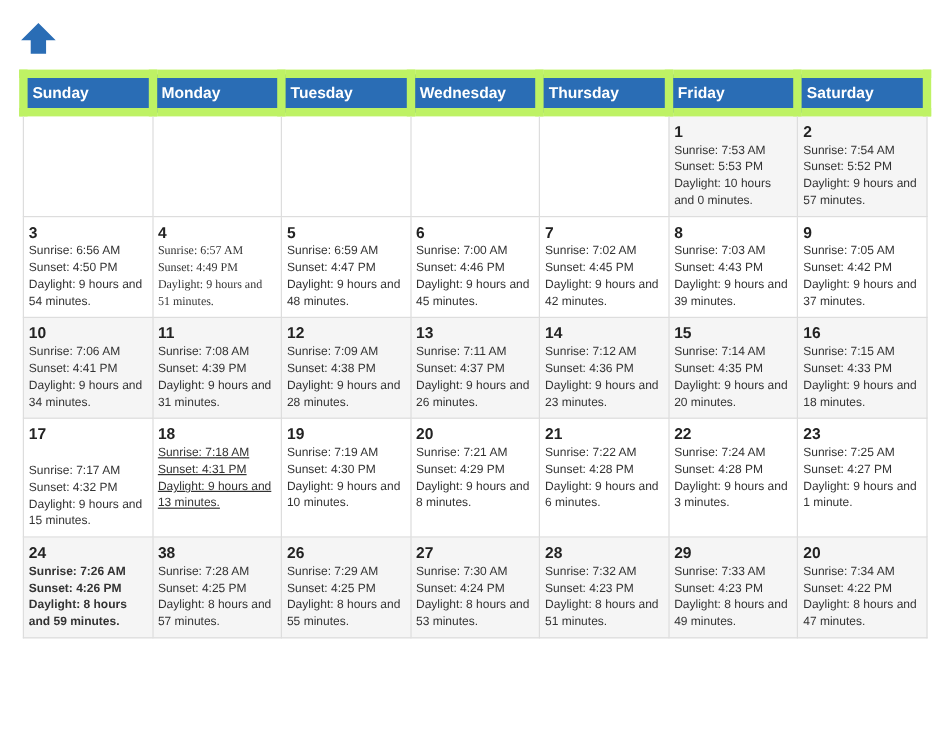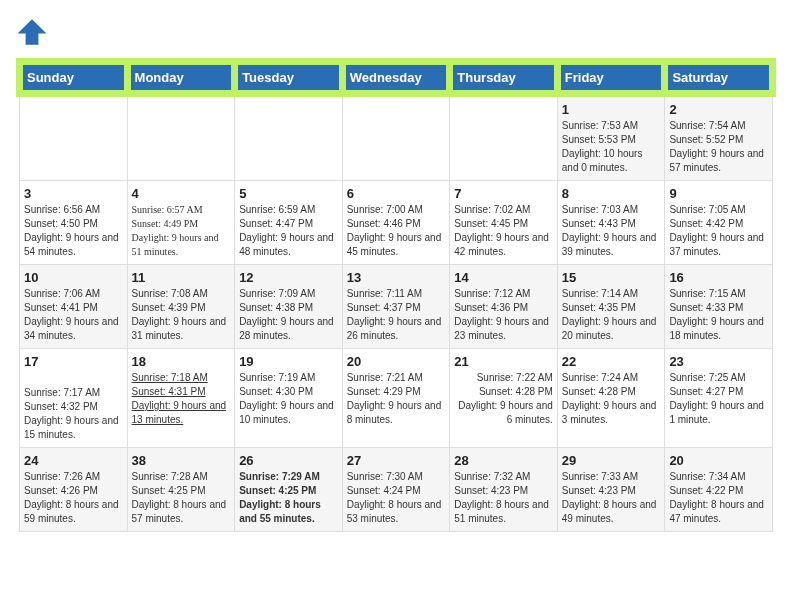--- a/index.html
+++ b/index.html
@@ -250,53 +250,53 @@
 Daylight: 9 hours and 10 minutes.</div>
         </td>
         <td>
           <span class="day-number">20</span>
           <div class="day-info" style="white-space: pre-line;">Sunrise: 7:21 AM
 Sunset: 4:29 PM
 Daylight: 9 hours and 8 minutes.</div>
         </td>
         <td>
           <span class="day-number">21</span>
-          <div class="day-info" style="white-space: pre-line; text-align: right;">Sunrise: 7:22 AM
+          <div class="day-info" style="white-space: pre-line;">Sunrise: 7:22 AM
 Sunset: 4:28 PM
 Daylight: 9 hours and 6 minutes.</div>
         </td>
         <td>
           <span class="day-number">22</span>
           <div class="day-info" style="white-space: pre-line;">Sunrise: 7:24 AM
 Sunset: 4:28 PM
 Daylight: 9 hours and 3 minutes.</div>
         </td>
         <td>
           <span class="day-number">23</span>
           <div class="day-info" style="white-space: pre-line;">Sunrise: 7:25 AM
 Sunset: 4:27 PM
 Daylight: 9 hours and 1 minute.</div>
         </td>
       </tr>
       <tr>
         <td>
           <span class="day-number">24</span>
-          <div class="day-info" style="white-space: pre-line;">Sunrise: 7:26 AM
+          <div class="day-info" style="white-space: pre-line; font-weight: bold;">Sunrise: 7:26 AM
 Sunset: 4:26 PM
 Daylight: 8 hours and 59 minutes.</div>
         </td>
         <td>
           <span class="day-number">38</span>
           <div class="day-info" style="white-space: pre-line;">Sunrise: 7:28 AM
 Sunset: 4:25 PM
 Daylight: 8 hours and 57 minutes.</div>
         </td>
         <td>
           <span class="day-number">26</span>
-          <div class="day-info" style="white-space: pre-line; font-weight: bold;">Sunrise: 7:29 AM
+          <div class="day-info" style="white-space: pre-line;">Sunrise: 7:29 AM
 Sunset: 4:25 PM
 Daylight: 8 hours and 55 minutes.</div>
         </td>
         <td>
           <span class="day-number">27</span>
           <div class="day-info" style="white-space: pre-line;">Sunrise: 7:30 AM
 Sunset: 4:24 PM
 Daylight: 8 hours and 53 minutes.</div>
         </td>
         <td>

